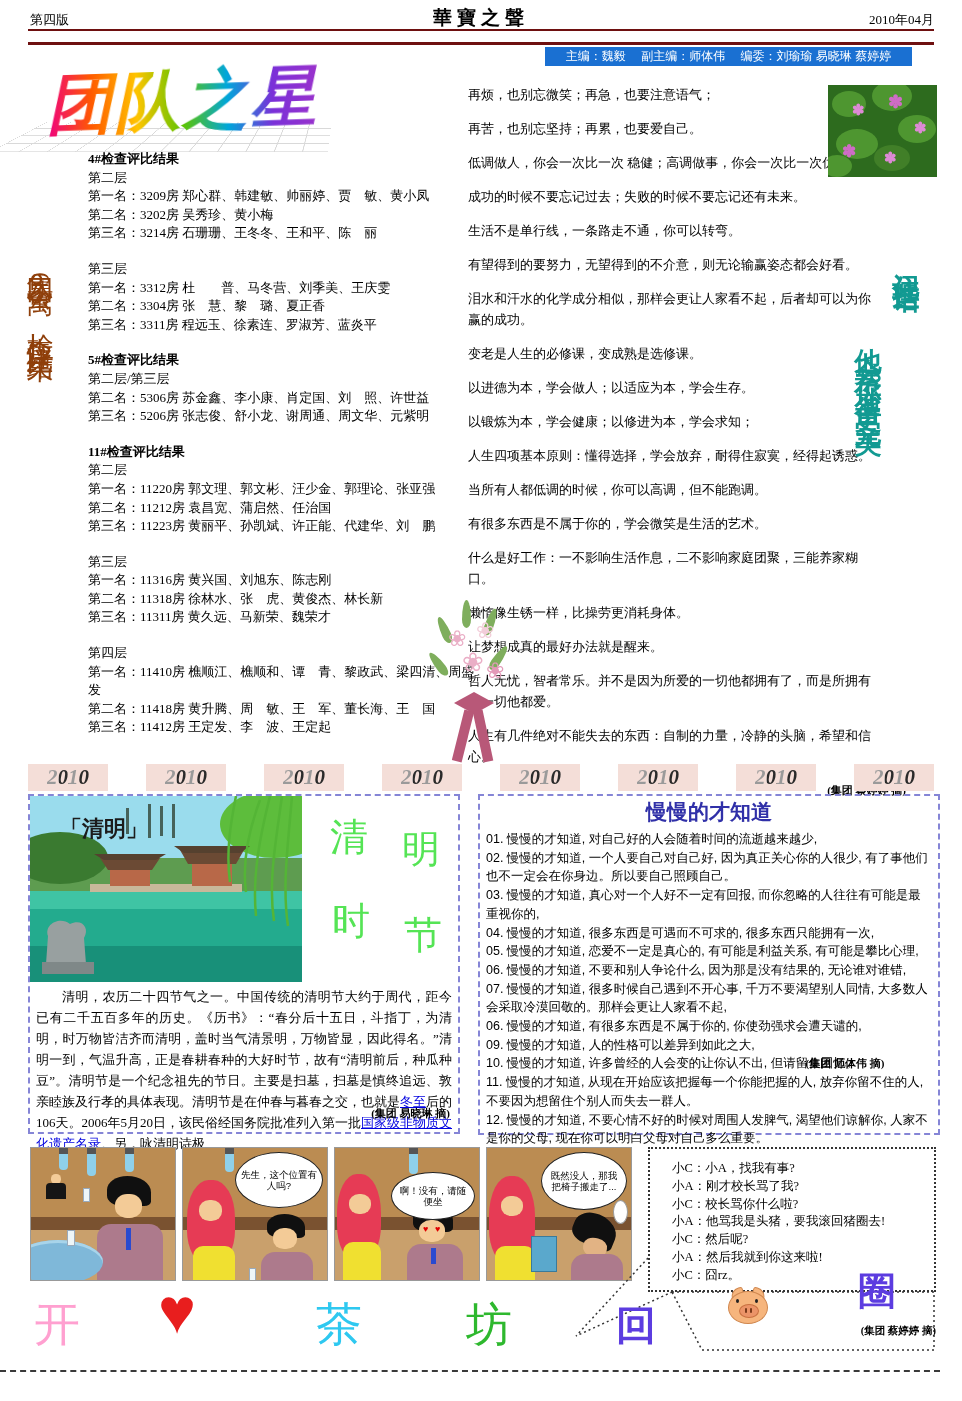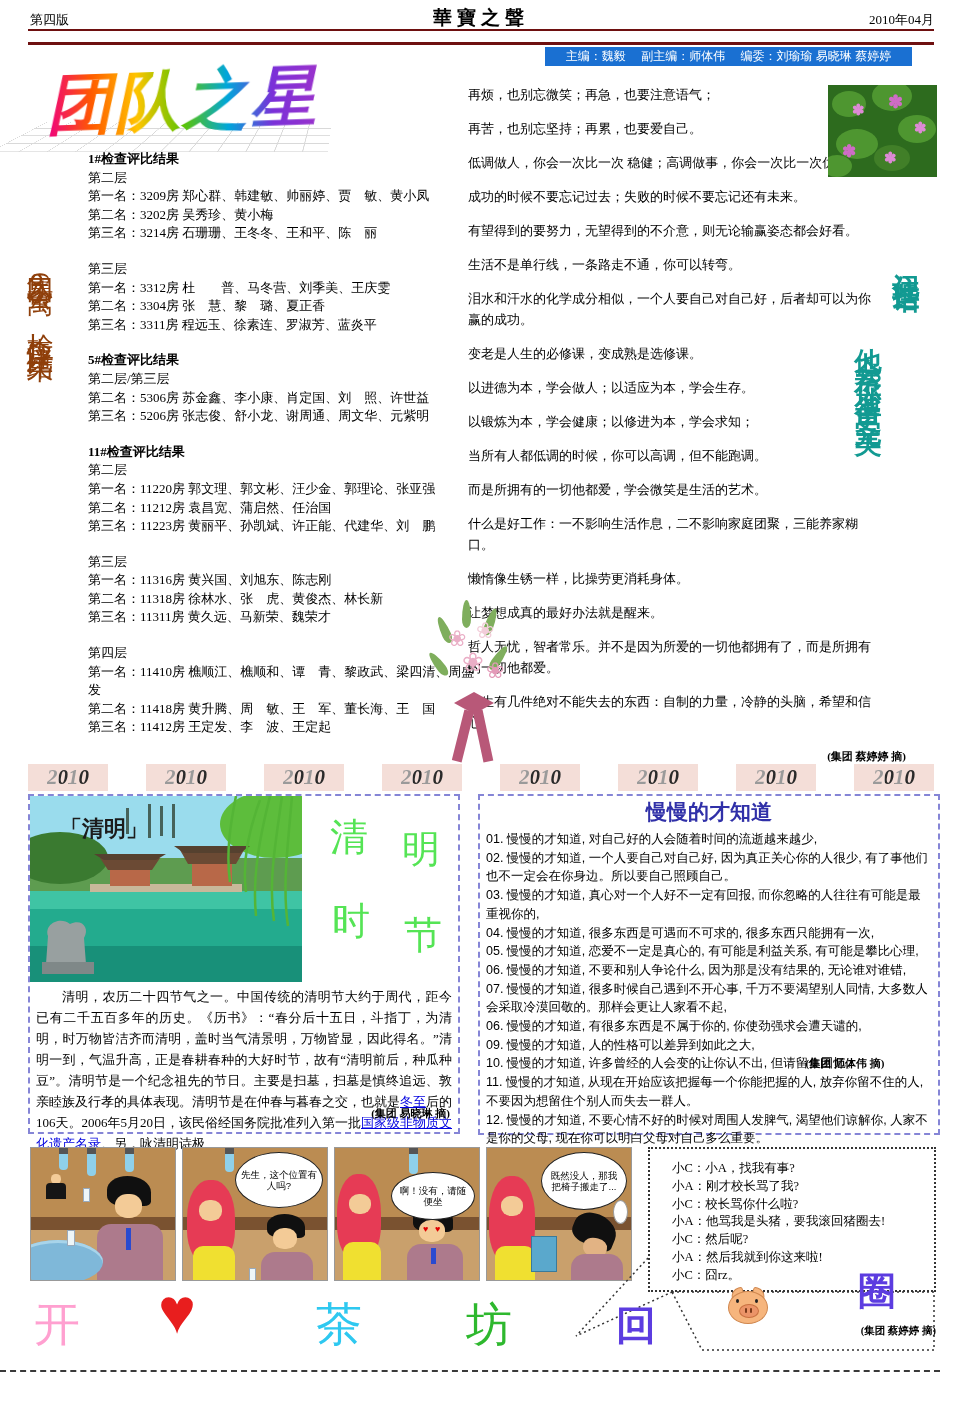--- a/index.html
+++ b/index.html
@@ -125,21 +125,21 @@
   <div class="abs hdr-page">第四版</div>
   <div class="abs hdr-title">華寶之聲</div>
   <div class="abs hdr-date">2010年04月</div>
   <div class="abs rule1"></div>
   <div class="abs rule2"></div>
   <div class="abs editor-bar">主编：魏毅　 副主编：师体伟　 编委：刘瑜瑜 易晓琳 蔡婷婷</div>
 
   <div class="abs team-grid"></div>
   <div class="abs team-title">团队之星</div>
   <div class="abs tcol">
-      <div class="head">1#检查评比结果</div>
+      <div class="head">4#检查评比结果</div>
       <div class="floor">第二层</div>
       <div class="row">第一名：3209房 郑心群、韩建敏、帅丽婷、贾　敏、黄小凤</div>
       <div class="row">第二名：3202房 吴秀珍、黄小梅</div>
       <div class="row">第三名：3214房 石珊珊、王冬冬、王和平、陈　丽</div>
       <div class="floor gap">第三层</div>
       <div class="row">第一名：3312房 杜　　普、马冬营、刘季美、王庆雯</div>
       <div class="row">第二名：3304房 张　慧、黎　璐、夏正香</div>
       <div class="row">第三名：3311房 程远玉、徐素连、罗淑芳、蓝炎平</div>
       <div class="head gap">5#检查评比结果</div>
       <div class="floor">第二层/第三层</div>
@@ -160,28 +160,29 @@
       <div class="row">第三名：11412房 王定发、李　波、王定起</div>
     </div>
   <div class="abs side-vert">集团公寓6S检查评比结果</div>
 
   <div class="abs sayings">
     <div>
         <div class="saying">再烦，也别忘微笑；再急，也要注意语气；</div>
         <div class="saying">再苦，也别忘坚持；再累，也要爱自己。</div>
         <div class="saying">低调做人，你会一次比一次 稳健；高调做事，你会一次比一次优秀。</div>
         <div class="saying">成功的时候不要忘记过去；失败的时候不要忘记还有未来。</div>
+        <div class="saying">生活不是单行线，一条路走不通，你可以转弯。</div>
         <div class="saying">有望得到的要努力，无望得到的不介意，则无论输赢姿态都会好看。</div>
-        <div class="saying">生活不是单行线，一条路走不通，你可以转弯。</div>
-        <div class="saying">泪水和汗水的化学成分相似，一个人要自己对自己好，后者却可以为你赢的成功。</div>
+        <div class="saying">泪水和汗水的化学成分相似，那样会更让人家看不起，后者却可以为你赢的成功。</div>
         <div class="saying">变老是人生的必修课，变成熟是选修课。</div>
         <div class="saying">以进德为本，学会做人；以适应为本，学会生存。</div>
         <div class="saying">以锻炼为本，学会健康；以修进为本，学会求知；</div>
+        <div class="saying">人生四项基本原则：懂得选择，学会放弃，耐得住寂寞，经得起诱惑。</div>
         <div class="saying">当所有人都低调的时候，你可以高调，但不能跑调。</div>
-        <div class="saying">而是所拥有的一切他都爱，学会微笑是生活的艺术。</div>
+        <div class="saying">有很多东西是不属于你的，学会微笑是生活的艺术。</div>
         <div class="saying">什么是好工作：一不影响生活作息，二不影响家庭团聚，三能养家糊口。</div>
         <div class="saying">懒惰像生锈一样，比操劳更消耗身体。</div>
         <div class="saying">让梦想成真的最好办法就是醒来。</div>
         <div class="saying">哲人无忧，智者常乐。并不是因为所爱的一切他都拥有了，而是所拥有的一切他都爱。</div>
         <div class="saying">人生有几件绝对不能失去的东西：自制的力量，冷静的头脑，希望和信心。</div>
       </div>
     <div class="credit">(集团 蔡婷婷 摘)</div>
   </div>
 
   <div class="abs lily">

